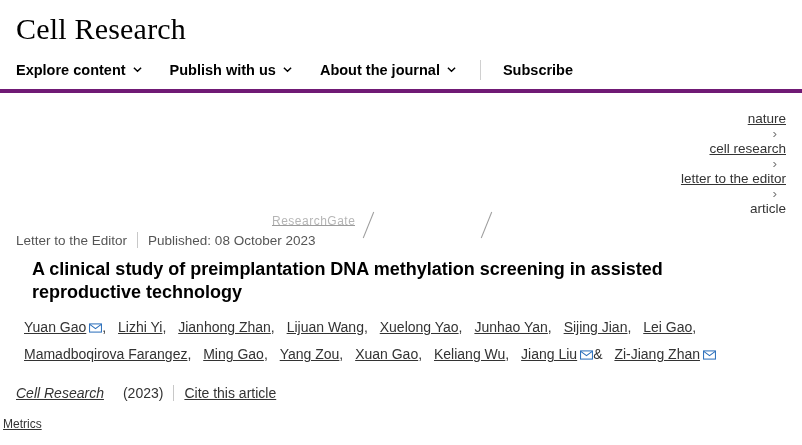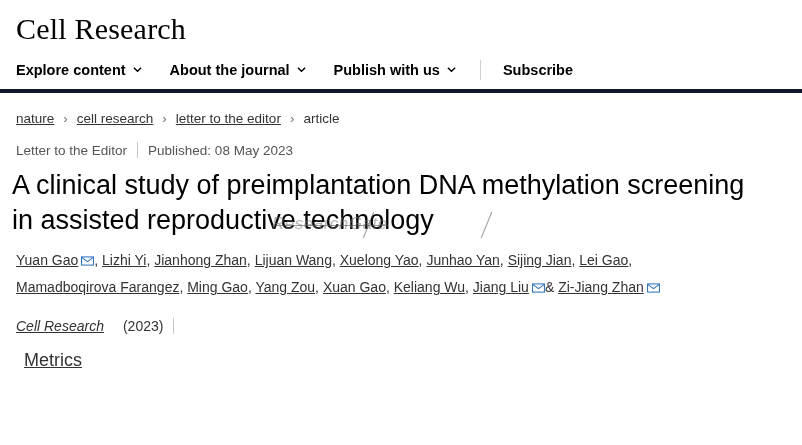--- a/index.html
+++ b/index.html
@@ -29,21 +29,21 @@
     line-height: 1.1;
     margin: 0;
   }
 
   
   .navbar {
     display: flex;
     align-items: center;
     padding: 0 16px;
     height: 42px;
-    border-bottom: 4px solid #0f172a;
+    border-bottom: 4px solid #701a75;
     box-sizing: border-box;
   }
   .nav-item {
     display: flex;
     align-items: center;
     font-size: 14.5px;
     font-weight: bold;
     color: #000000;
     margin-right: 28px;
     white-space: nowrap;
@@ -62,24 +62,25 @@
     width: 1px;
     height: 20px;
     background: #d0d0d0;
     margin: 0 22px 0 -4px;
   }
   .nav-item.plain { font-weight: bold; justify-content: flex-end; }
 
   
   .breadcrumb {
     display: flex;
-    align-items: flex-start;
+    align-items: flex-end;
     padding: 18px 16px 0 16px;
     font-size: 13.5px;
     color: #333333;
+    flex-direction: column;
   }
   .breadcrumb a {
     color: #333333;
     text-decoration: underline;
     cursor: pointer;
   }
   .breadcrumb .crumb-sep {
     margin: 0 9px;
     color: #777777;
     display: inline-block;
@@ -101,41 +102,42 @@
     width: 1px;
     height: 16px;
     background: #c8c8c8;
     margin: 0 10px;
   }
   .article-meta .pub { color: #555555; }
 
   
   .article-title {
     margin: 10px 0 0 0;
-    padding: 0 12px;
-    font-size: 27px;
+    padding: 0 32px;
+    font-size: 18px;
     line-height: 1.28;
-    font-weight: normal;
+    font-weight: bold;
     color: #000000;
     max-width: 740px;
   }
 
   
   .authors {
     padding: 10px 16px 0 16px;
     max-width: 740px;
     font-size: 14px;
     line-height: 1.95;
     color: #333333;
   }
   .author {
     color: #333333;
     text-decoration: underline;
     cursor: pointer;
     white-space: nowrap;
+    margin-left: 8px;
   }
   .sep-comma { color: #333333; }
   .sep-amp { color: #333333; }
   .mail {
     display: inline-block;
     width: 13px;
     height: 10px;
     margin-left: 3px;
     position: relative;
     top: 1px;
@@ -165,41 +167,40 @@
     margin: 0 10px;
   }
   .citation .cite-link {
     color: #333333;
     text-decoration: underline;
     cursor: pointer;
   }
 
   
   .metrics {
-    padding: 16px 16px 0 24px;
-    font-size: 18px;
+    padding: 16px 16px 0 3px;
+    font-size: 12px;
   }
   .metrics a {
     color: #333333;
     text-decoration: underline;
     cursor: pointer;
   }
 
   
   .watermark {
     position: absolute;
     left: 272px;
     top: 214px;
-    font-size: 17px;
+    font-size: 12px;
     color: rgba(120,120,120,0.55);
     letter-spacing: 0.5px;
     white-space: nowrap;
     pointer-events: none;
     font-family: "Liberation Sans", sans-serif;
-    font-style: italic;
   }
   .watermark .strike {
     position: absolute;
     left: 0;
     right: 0;
     top: 11px;
     height: 1px;
     background: rgba(90,90,90,0.6);
   }
   .watermark .slash {
@@ -224,62 +225,62 @@
 </head>
 <body>
 
 <div class="masthead">
   <h1 class="journal-title">Cell Research</h1>
 </div>
 
 <nav class="navbar">
   <div class="nav-item">
     <span>Explore content</span>
+    <span class="chev">
+      <svg viewBox="0 0 10 10" width="9" height="9">
+          <path d="M1 3 L5 7 L9 3" stroke="#000" stroke-width="1.6" fill="none"></path>
+        </svg>
+    </span>
+  </div>
+  <div class="nav-item">
+    <span>Publish with us</span>
     <span class="chev">
       <svg viewBox="0 0 10 10" width="9" height="9">
           <path d="M1 3 L5 7 L9 3" stroke="#000" stroke-width="1.6" fill="none"></path>
         </svg>
     </span>
   </div>
   <div class="nav-item">
     <span>About the journal</span>
     <span class="chev">
       <svg viewBox="0 0 10 10" width="9" height="9">
           <path d="M1 3 L5 7 L9 3" stroke="#000" stroke-width="1.6" fill="none"></path>
         </svg>
     </span>
   </div>
-  <div class="nav-item">
-    <span>Publish with us</span>
-    <span class="chev">
-      <svg viewBox="0 0 10 10" width="9" height="9">
-          <path d="M1 3 L5 7 L9 3" stroke="#000" stroke-width="1.6" fill="none"></path>
-        </svg>
-    </span>
-  </div>
   <div class="nav-sep"></div>
   <div class="nav-item plain">
     <span>Subscribe</span>
   </div>
 </nav>
 
 <div class="breadcrumb">
   <a>nature</a>
   <span class="crumb-sep">›</span>
   <a>cell research</a>
   <span class="crumb-sep">›</span>
   <a>letter to the editor</a>
   <span class="crumb-sep">›</span>
   <span class="current">article</span>
 </div>
 
 <div class="article-meta">
   <span class="type">Letter to the Editor</span>
   <span class="bar"></span>
-  <span class="pub">Published: 08 May 2023</span>
+  <span class="pub">Published: 08 October 2023</span>
 </div>
 
 <h2 class="article-title">A clinical study of preimplantation DNA methylation screening in assisted reproductive technology</h2>
 
 <div class="authors">
   <span class="author">Yuan Gao</span><span class="mail"><svg viewBox="0 0 14 10" width="13" height="10">
         <rect x="0.6" y="0.6" width="12.8" height="8.8" fill="none" stroke="#2a6ebb" stroke-width="1.1"></rect>
         <path d="M0.8 1 L7 5.6 L13.2 1" fill="none" stroke="#2a6ebb" stroke-width="1.1"></path>
       </svg></span><span class="sep-comma">, </span><span class="author">Lizhi Yi</span><span class="sep-comma">, </span><span class="author">Jianhong Zhan</span><span class="sep-comma">, </span><span class="author">Lijuan Wang</span><span class="sep-comma">, </span><span class="author">Xuelong Yao</span><span class="sep-comma">, </span><span class="author">Junhao Yan</span><span class="sep-comma">, </span><span class="author">Sijing Jian</span><span class="sep-comma">, </span><span class="author">Lei Gao</span><span class="sep-comma">, </span><span class="author">Mamadboqirova Farangez</span><span class="sep-comma">, </span><span class="author">Ming Gao</span><span class="sep-comma">, </span><span class="author">Yang Zou</span><span class="sep-comma">, </span><span class="author">Xuan Gao</span><span class="sep-comma">, </span><span class="author">Keliang Wu</span><span class="sep-comma">, </span><span class="author">Jiang Liu</span><span class="mail"><svg viewBox="0 0 14 10" width="13" height="10">
         <rect x="0.6" y="0.6" width="12.8" height="8.8" fill="none" stroke="#2a6ebb" stroke-width="1.1"></rect>
@@ -287,20 +288,21 @@
       </svg></span><span class="sep-amp">&amp;</span> <span class="author">Zi-Jiang Zhan</span><span class="mail"><svg viewBox="0 0 14 10" width="13" height="10">
         <rect x="0.6" y="0.6" width="12.8" height="8.8" fill="none" stroke="#2a6ebb" stroke-width="1.1"></rect>
         <path d="M0.8 1 L7 5.6 L13.2 1" fill="none" stroke="#2a6ebb" stroke-width="1.1"></path>
       </svg></span>
 </div>
 
 <div class="citation">
   <span class="journal">Cell Research</span>
   <span class="year">(2023)</span>
   <span class="bar"></span>
+  <a class="cite-link">Cite this article</a>
 </div>
 
 <div class="metrics">
   <a>Metrics</a>
 </div>
 
 <div class="watermark">
   <span>ResearchGate</span>
   <span class="strike"></span>
   <span class="slash"></span>

